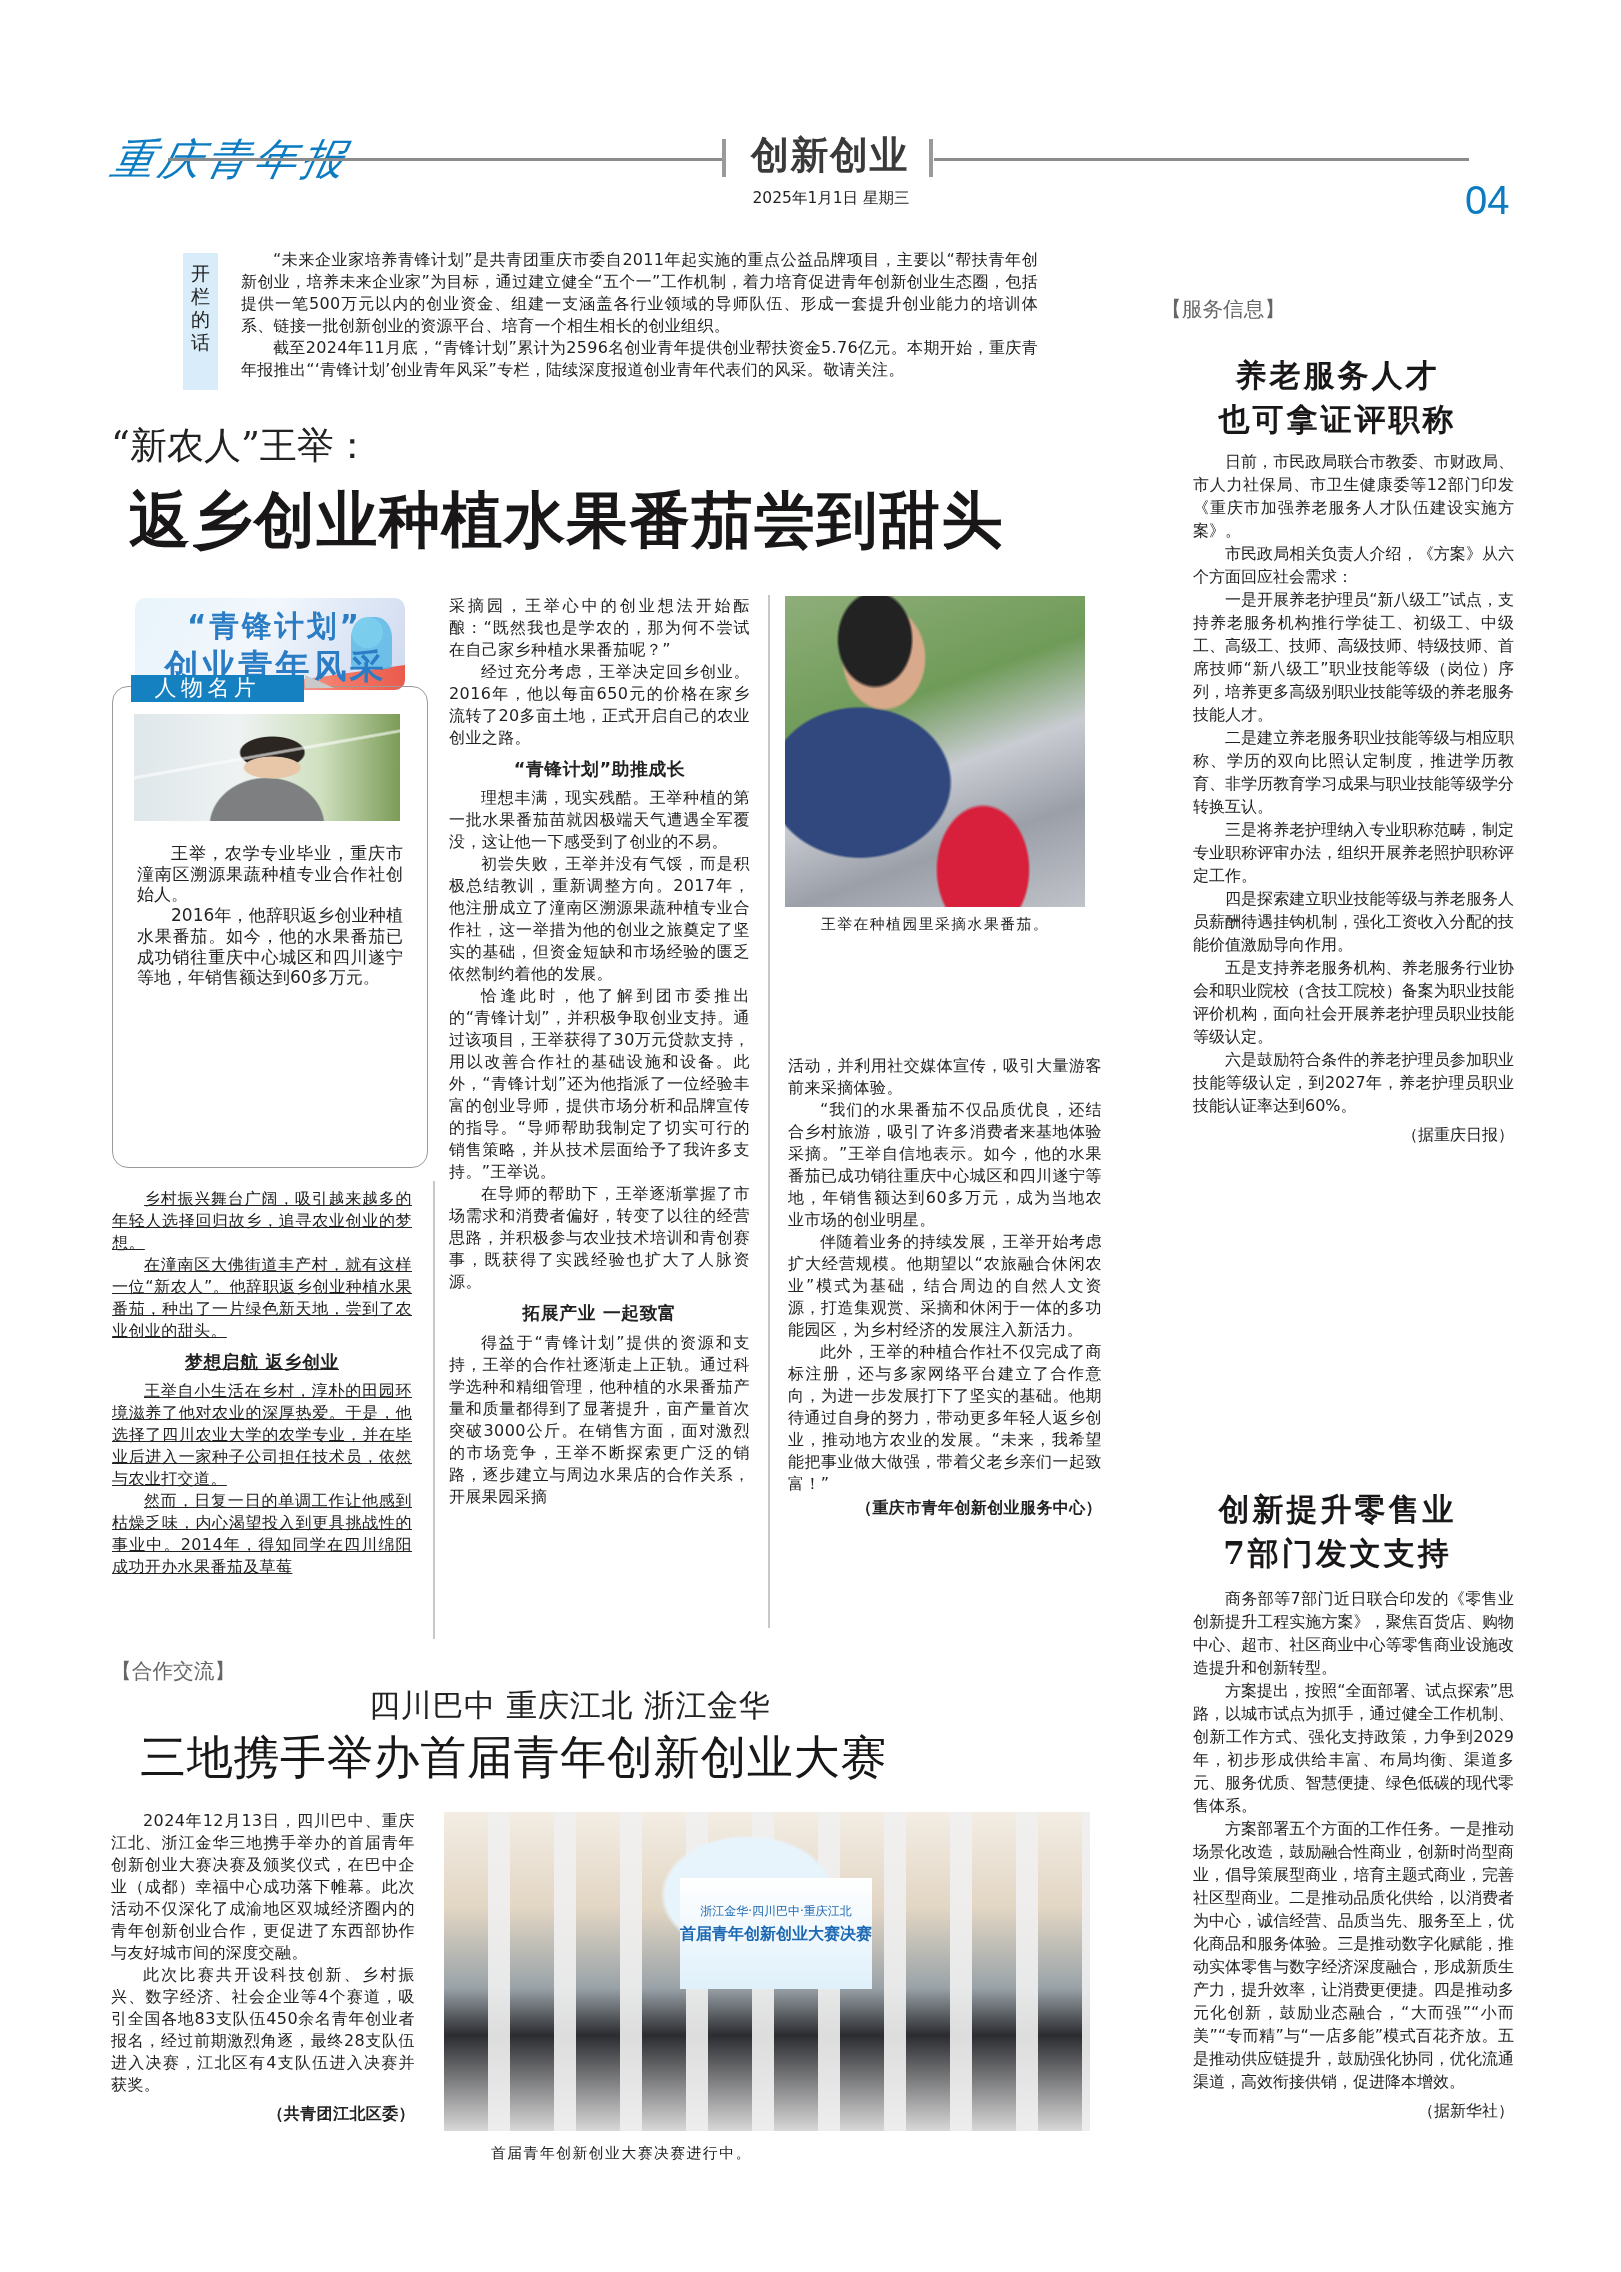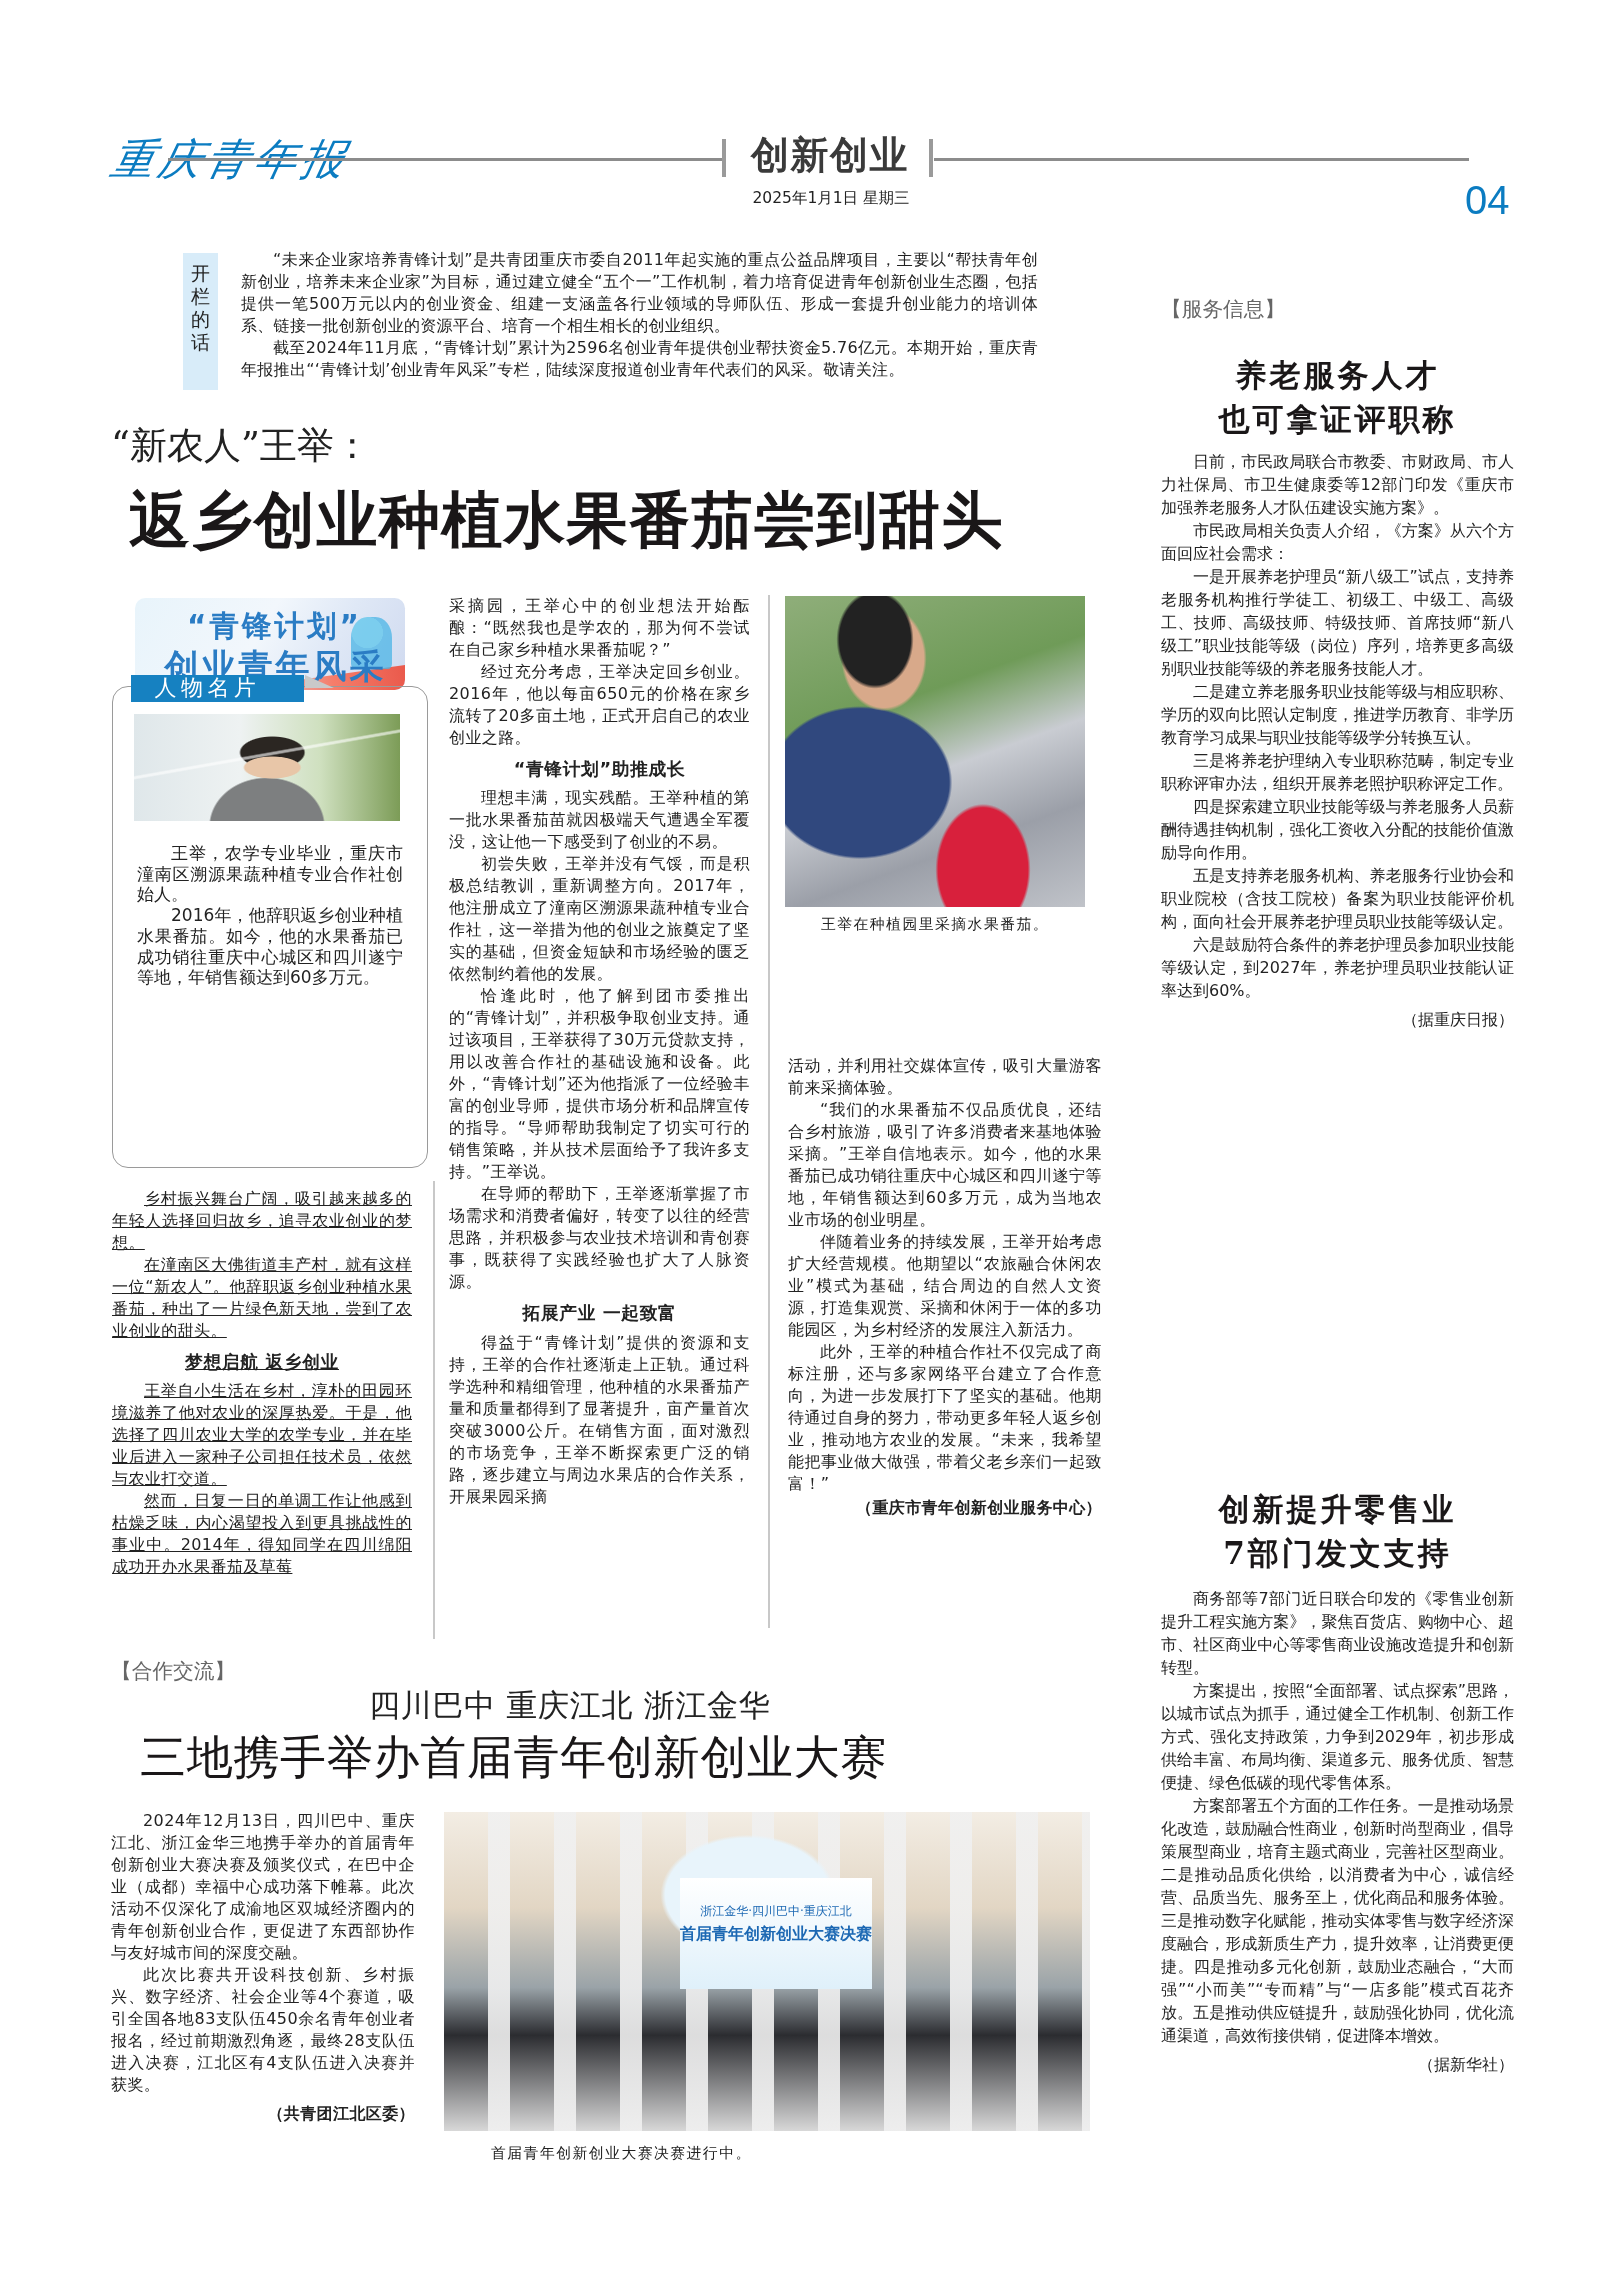--- a/index.html
+++ b/index.html
@@ -77,21 +77,21 @@
       radial-gradient(ellipse at 47% 26%, #e8f4fb 0 17%, transparent 18%),
       repeating-linear-gradient(90deg, transparent 0 44px, rgba(240,240,240,0.9) 44px 66px),
       linear-gradient(180deg, #f3ede4 0%, #e2d6c4 30%, #9aa3a8 55%, #2b2c30 70%, #d8d8d8 100%); }
   .photo2-screen { position: absolute; left: 236px; top: 66px; width: 192px; height: 111px; background: linear-gradient(180deg, #ffffff, #dff0fa); text-align: center; padding-top: 25px; }
   .photo2-screen .t1 { font-size: 12px; font-weight: normal; color: #1c68b3; }
   .photo2-screen .t2 { font-size: 16px; font-weight: bold; color: #1c68b3; margin-top: 4.4px; }
   .caption2 { left: 491px; top: 2144px; font-family: "DejaVu Serif", serif; font-size: 14.8px; letter-spacing: 1.5px; color: #222; }
 
   
   .rcol { left: 1161px; width: 353px; font-size: 16px; line-height: 23px; color: #222; }
-  .rcol p { text-indent: 2em; text-align: justify; }
+  .rcol p { text-indent: 2em; text-align: justify; margin-left: 32px; }
   .rcol .credit { text-align: right; text-indent: 0; margin-top: 5.9px; }
   .r-label { left: 1161px; top: 295px; }
   .r-title { left: 1161px; width: 353px; text-align: center; font-size: 31px; line-height: 44px; font-weight: bold; font-family: "DejaVu Serif", serif; letter-spacing: 3px; color: #1a1718; }
   .r-title1 { top: 353px; }
   .r-body1 { top: 450px; }
   .r-title2 { top: 1487px; }
   .r-body2 { top: 1587px; }
 </style>
 </head>
 <body>

